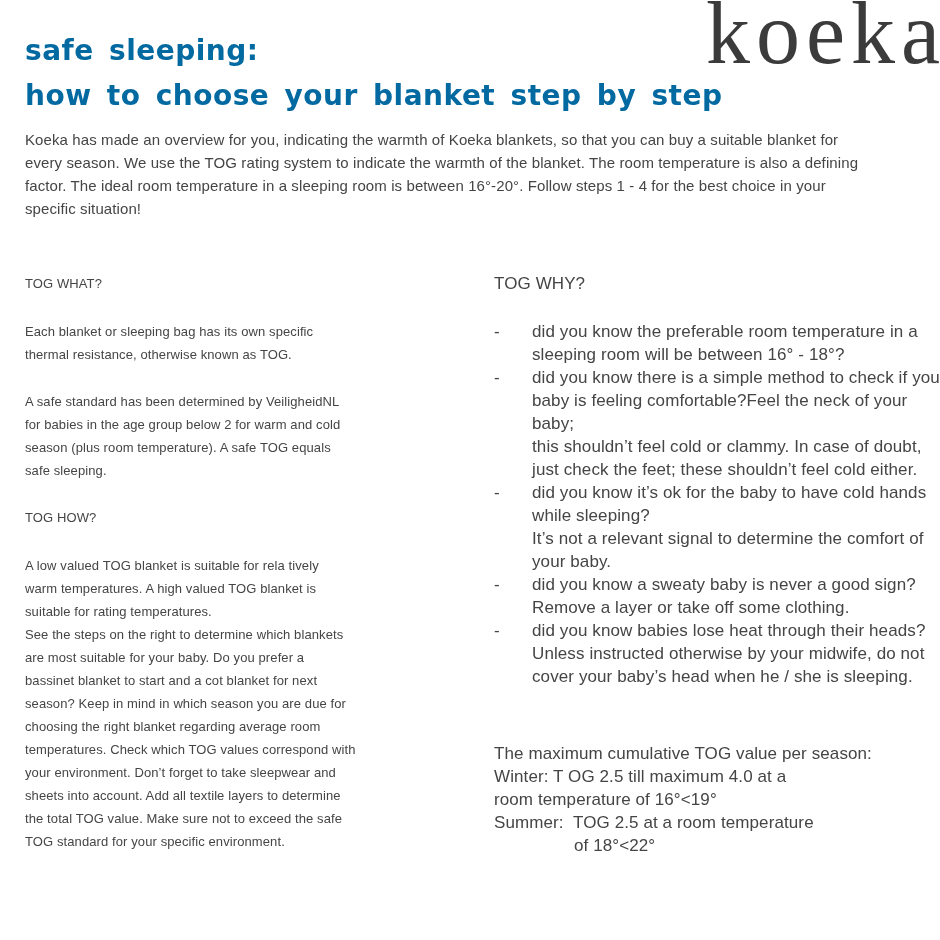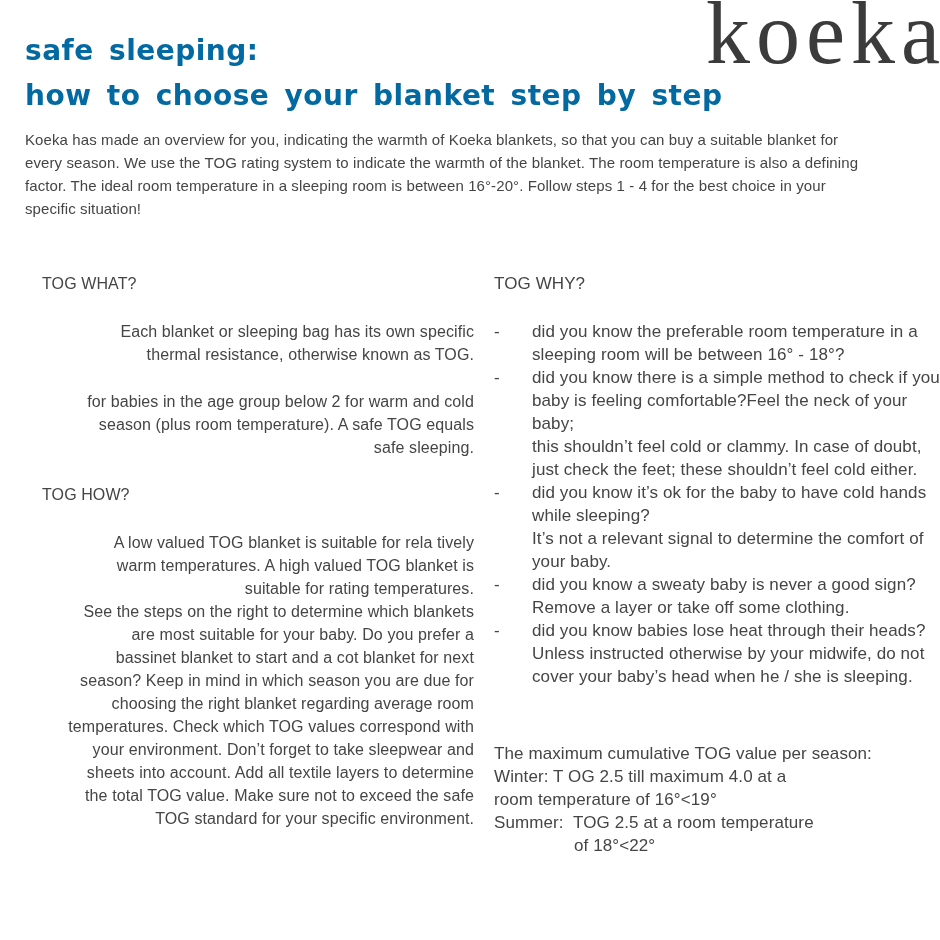--- a/index.html
+++ b/index.html
@@ -45,38 +45,38 @@
     left: 25px;
     top: 128px;
     width: 912px;
     font-size: 15px;
     line-height: 23px;
     letter-spacing: 0.1px;
   }
   .intro .line { white-space: nowrap; }
   .col-left {
     position: absolute;
-    left: 42px;
+    left: 25px;
     top: 272px;
     width: 432px;
-    font-size: 16px;
+    font-size: 13px;
     line-height: 23px;
     letter-spacing: 0.1px;
   }
   .col-right {
     position: absolute;
     left: 494px;
     top: 272px;
     width: 452px;
     font-size: 17px;
     line-height: 23px;
     letter-spacing: 0.1px;
   }
   .sec-heading { margin: 0 0 25px 0; }
-  .para { margin: 0 0 24px 0; text-align: right; }
+  .para { margin: 0 0 24px 0; }
   .para:last-child { margin-bottom: 12px; }
   .bullets {
     list-style: none;
     margin: 0;
     padding: 0;
   }
   .bullets li { display: flex; align-items: flex-start; }
   .bullets .dash {
     flex: 0 0 38px;
     width: 38px;
@@ -104,20 +104,21 @@
       <div class="line">specific situation!</div>
     </div>
 
   <div class="col-left" id="col-left">
       <div class="sec-heading">TOG WHAT?</div>
       <div class="para">
         <div class="line">Each blanket or sleeping bag has its own specific</div>
         <div class="line">thermal resistance, otherwise known as TOG.</div>
       </div>
       <div class="para">
+        <div class="line">A safe standard has been determined by VeiligheidNL</div>
         <div class="line">for babies in the age group below 2 for warm and cold</div>
         <div class="line">season (plus room temperature). A safe TOG equals</div>
         <div class="line">safe sleeping.</div>
       </div>
       <div class="sec-heading">TOG HOW?</div>
       <div class="para">
         <div class="line">A low valued TOG blanket is suitable for rela tively</div>
         <div class="line">warm temperatures. A high valued TOG blanket is</div>
         <div class="line">suitable for rating temperatures.</div>
         <div class="line">See the steps on the right to determine which blankets</div>

